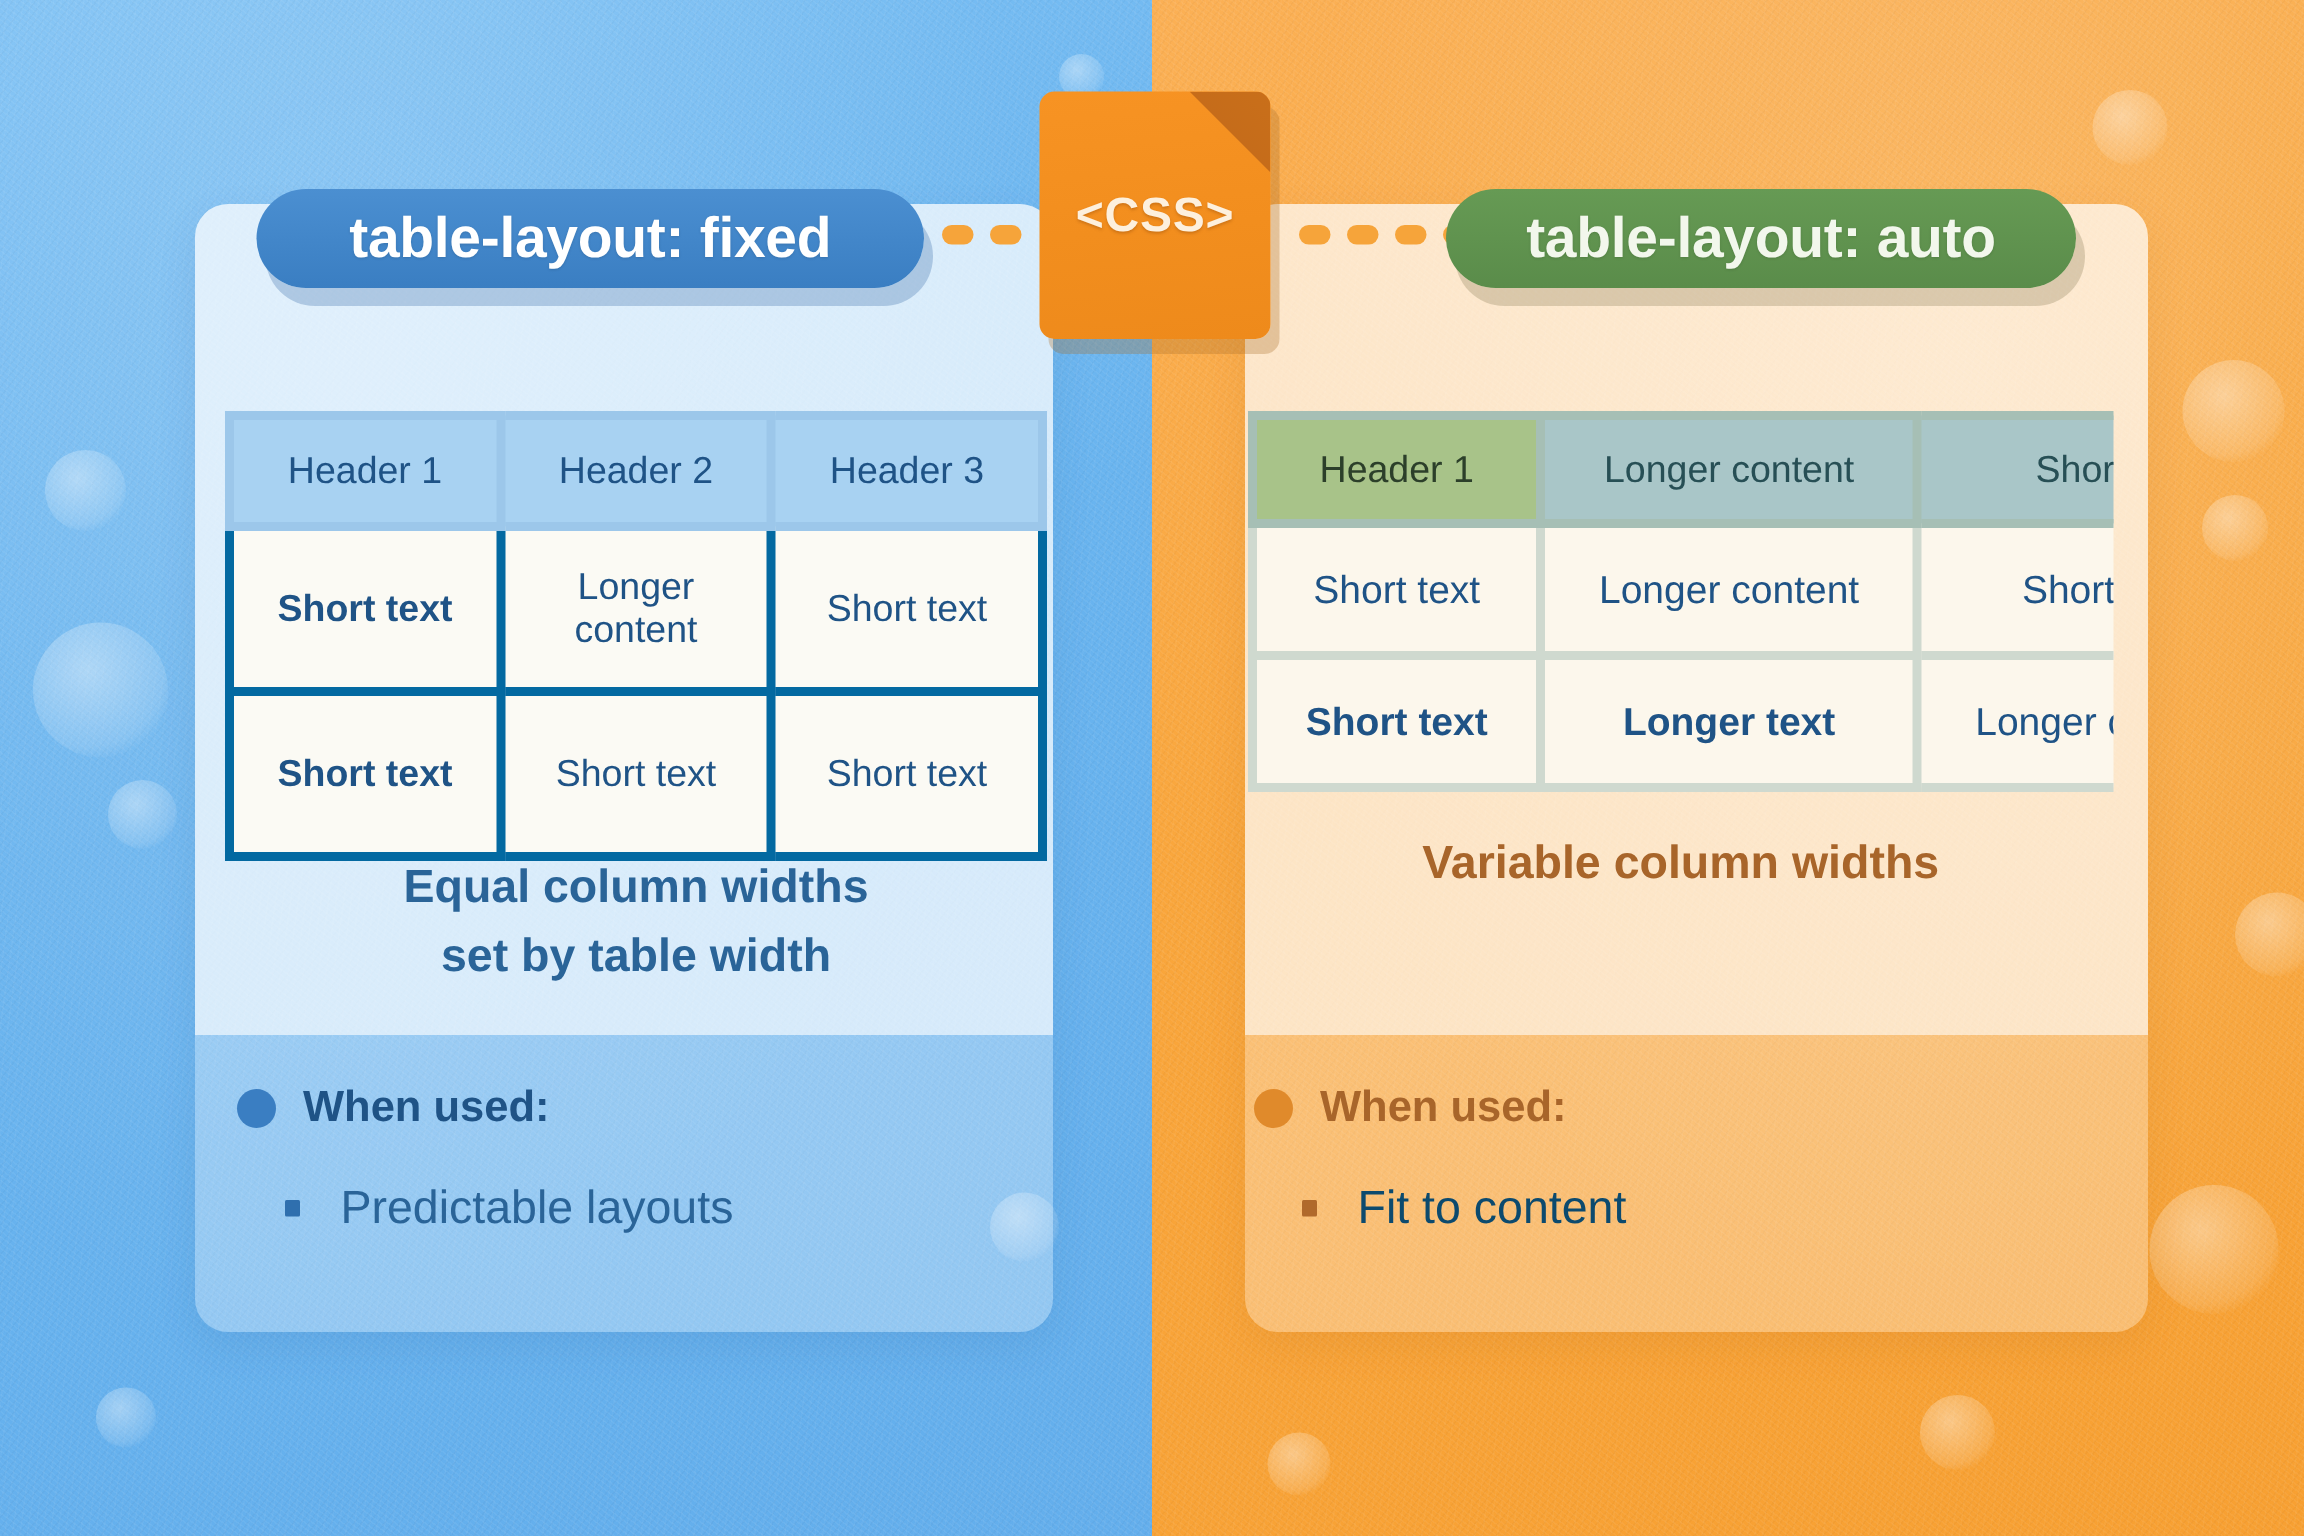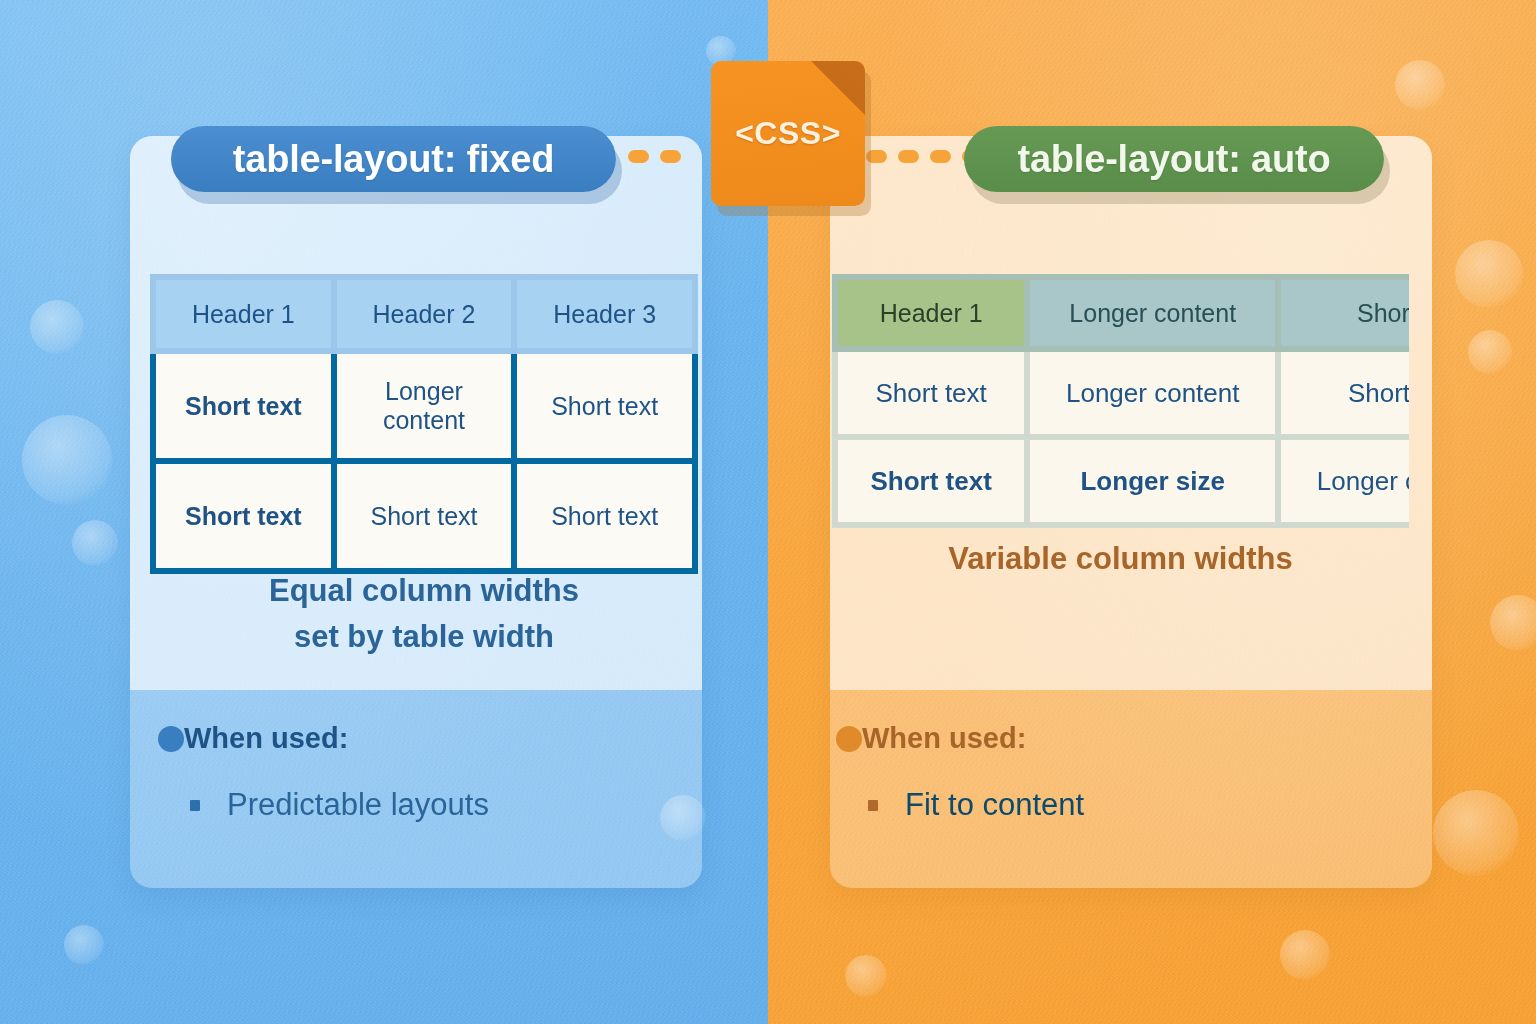--- a/index.html
+++ b/index.html
@@ -122,24 +122,24 @@
     width: 420px;
     height: 66px;
     background: linear-gradient(180deg, #669a54 0%, #5a8c4a 100%);
     box-shadow: 6px 12px 0 rgba(120,110,70,0.26);
     color: #f2f7ec;
   }
 
   
   #css-file {
     position: absolute;
-    left: 711px;
+    left: 693px;
     top: 61px;
     width: 154px;
-    height: 145px;
+    height: 165px;
     z-index: 8;
   }
   #css-file .sheet {
     position: absolute;
     inset: 0;
     border-radius: 10px;
     background: linear-gradient(175deg, #f79323 0%, #f28e1e 55%, #ee8a1b 100%);
     box-shadow: 6px 10px 0 rgba(170,110,40,0.30);
   }
   #css-file .fold {
@@ -262,33 +262,34 @@
     font-weight: 700;
   }
   #caption-fixed {
     left: 150px;
     top: 568px;
     width: 548px;
     color: #2a6498;
   }
   #caption-auto {
     left: 832px;
-    top: 536px;
+    top: 552px;
     width: 577px;
     color: #a8652a;
   }
 
   
   .when-block { position: absolute; }
   #when-fixed { left: 158px; top: 722px; }
   #when-auto  { left: 836px; top: 722px; }
 
   .when-head {
     display: flex;
     align-items: center;
+    gap: 18px;
     font-size: 29px;
     font-weight: 700;
   }
   .when-dot {
     width: 26px;
     height: 26px;
     border-radius: 50%;
     flex: 0 0 auto;
   }
   #when-fixed .when-head { color: #1f5386; }
@@ -408,21 +409,21 @@
         </tr>
       </thead>
       <tbody>
         <tr>
           <td>Short text</td>
           <td>Longer content</td>
           <td>Short text</td>
         </tr>
         <tr>
           <td class="strong">Short text</td>
-          <td class="strong">Longer size</td>
+          <td class="strong">Longer text</td>
           <td>Longer content</td>
         </tr>
       </tbody>
     </table>
   </div>
 
   <div class="caption" id="caption-auto">
     <div>Variable column widths</div>
   </div>
 

